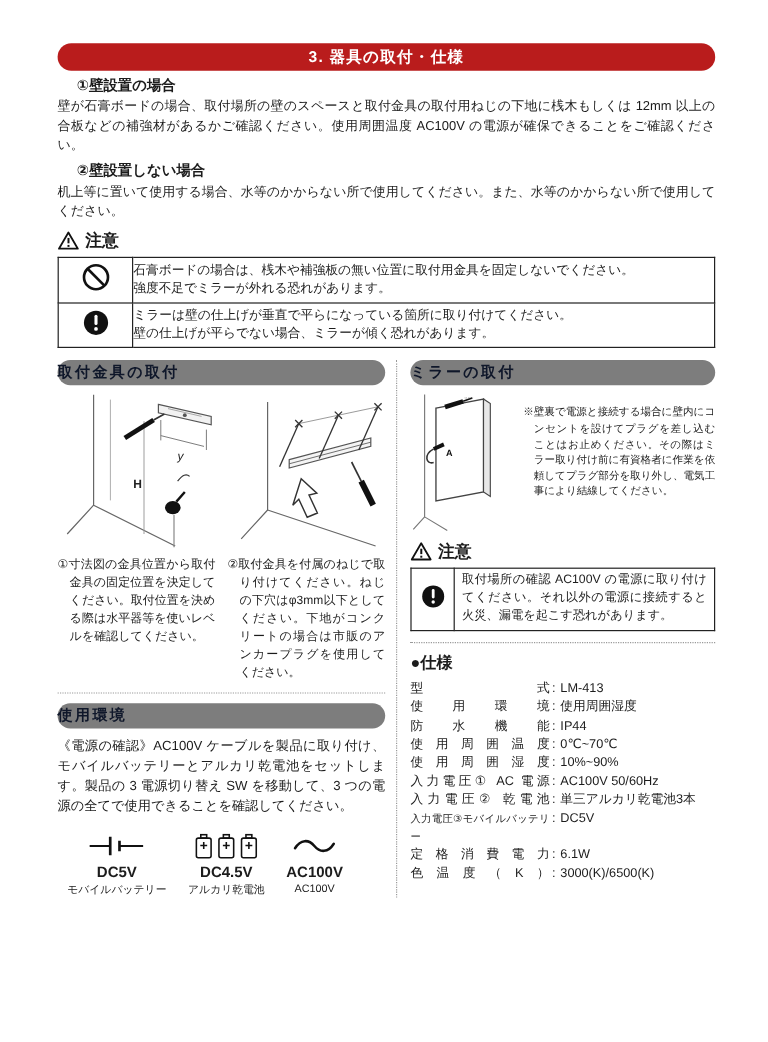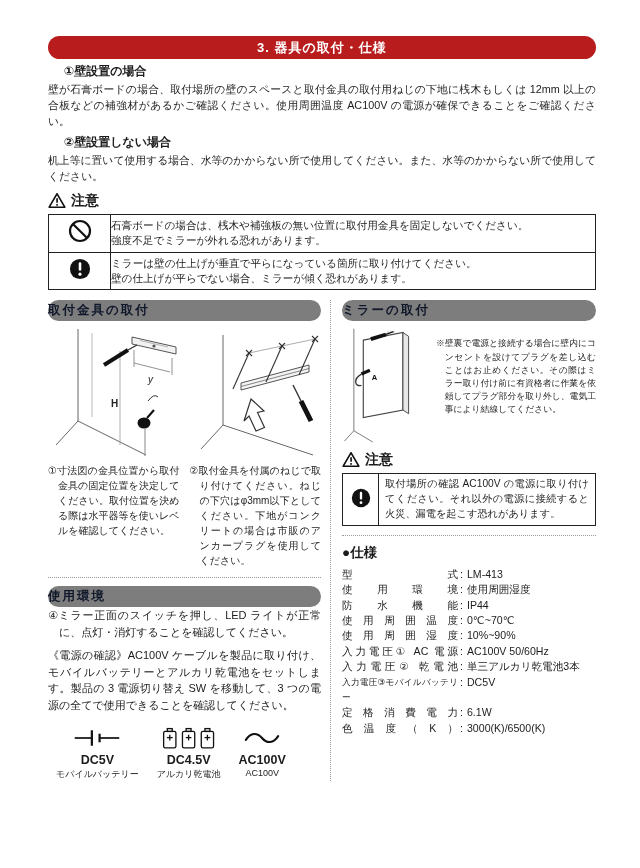--- a/index.html
+++ b/index.html
@@ -162,21 +162,20 @@
       <div class="step-cols">
         <div class="step">①寸法図の金具位置から取付金具の固定位置を決定してください。取付位置を決める際は水平器等を使いレベルを確認してください。</div>
         <div class="step">②取付金具を付属のねじで取り付けてください。ねじの下穴はφ3mm以下としてください。下地がコンクリートの場合は市販のアンカープラグを使用してください。</div>
       </div>
 
       <hr class="dotted-sep">
 
       <div class="bar-gray">
         <span>使用環境</span>
       </div>
-      <div class="body-text hang" style="font-size:11px;">④ミラー正面のスイッチを押し、LED ライトが正常に、点灯・消灯することを確認してください。</div>
       <div class="body-text" style="font-size:11px; margin-top:7px;">《電源の確認》AC100V ケーブルを製品に取り付け、モバイルバッテリーとアルカリ乾電池をセットします。製品の 3 電源切り替え SW を移動して、3 つの電源の全てで使用できることを確認してください。</div>
 
       <div class="power-row">
         <div class="power-item">
           <span class="glyph">
             <svg width="48" height="18" viewBox="0 0 56 20">
                 <line x1="2" y1="10" x2="22" y2="10" stroke="#111" stroke-width="2"></line>
                 <line x1="22" y1="1" x2="22" y2="19" stroke="#111" stroke-width="2.6"></line>
                 <line x1="31" y1="5" x2="31" y2="15" stroke="#111" stroke-width="2.6"></line>
                 <line x1="31" y1="10" x2="54" y2="10" stroke="#111" stroke-width="2"></line>

